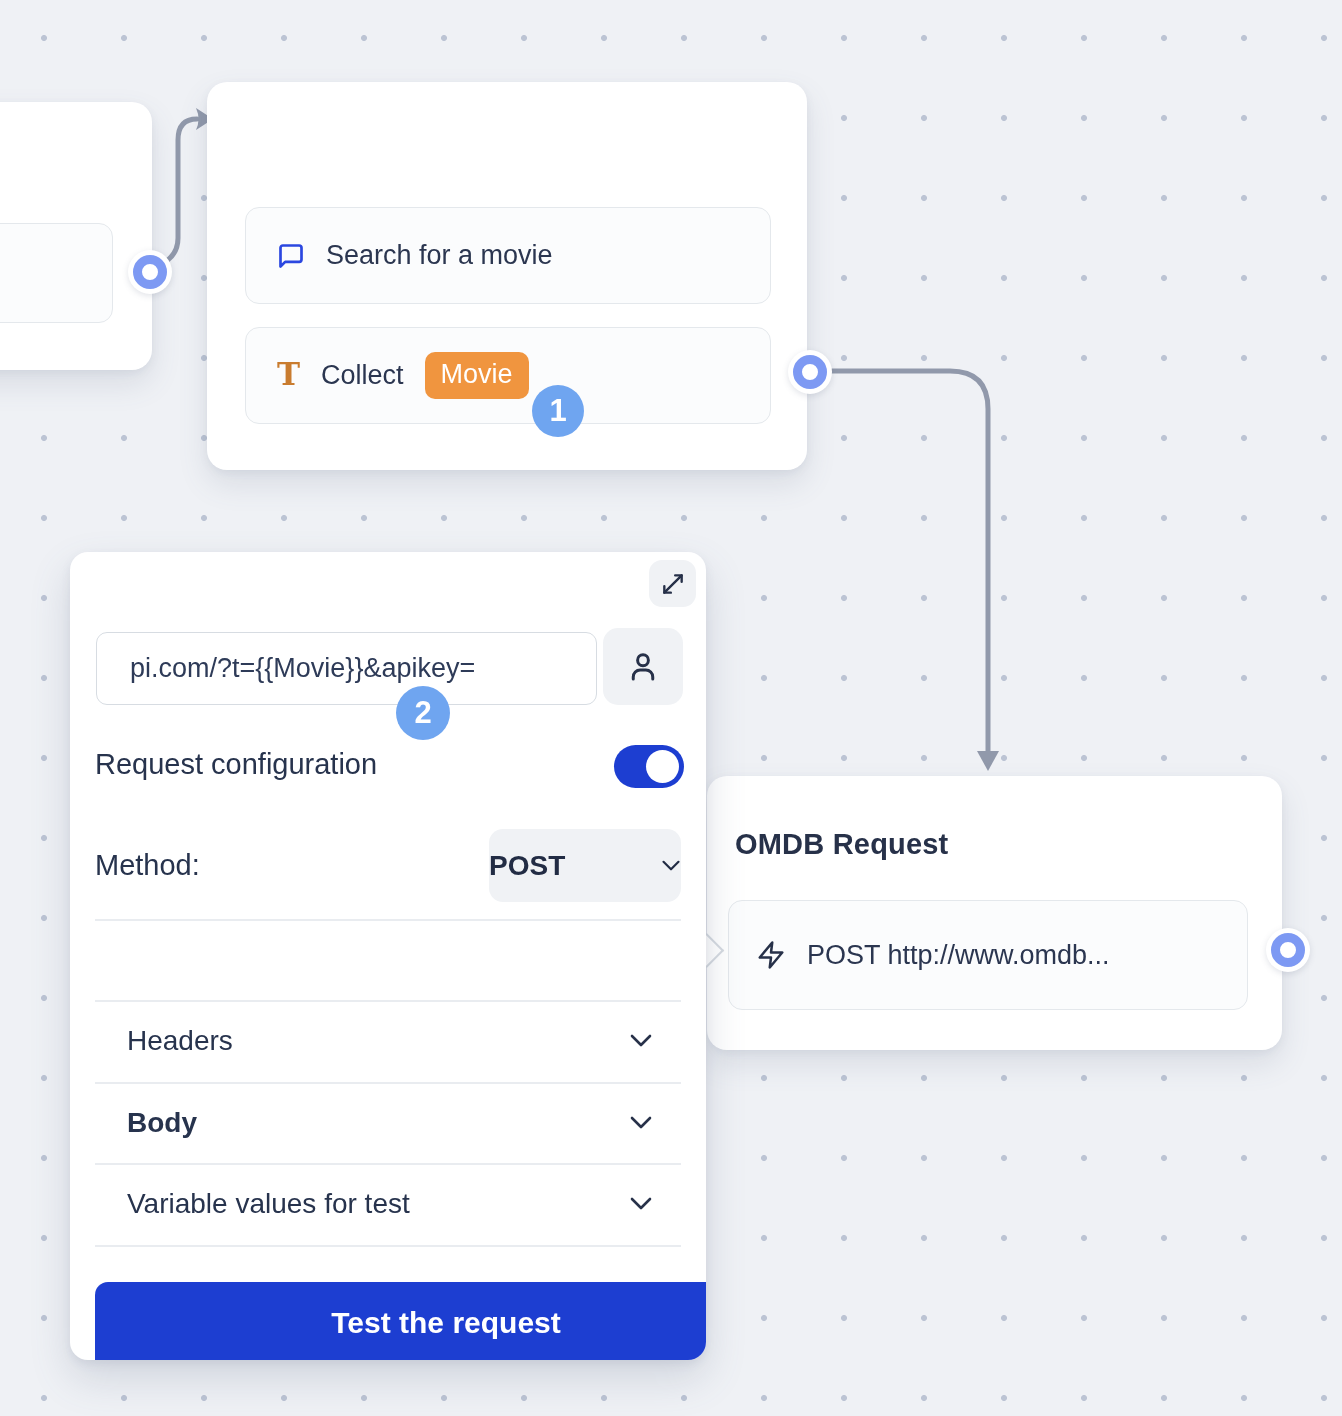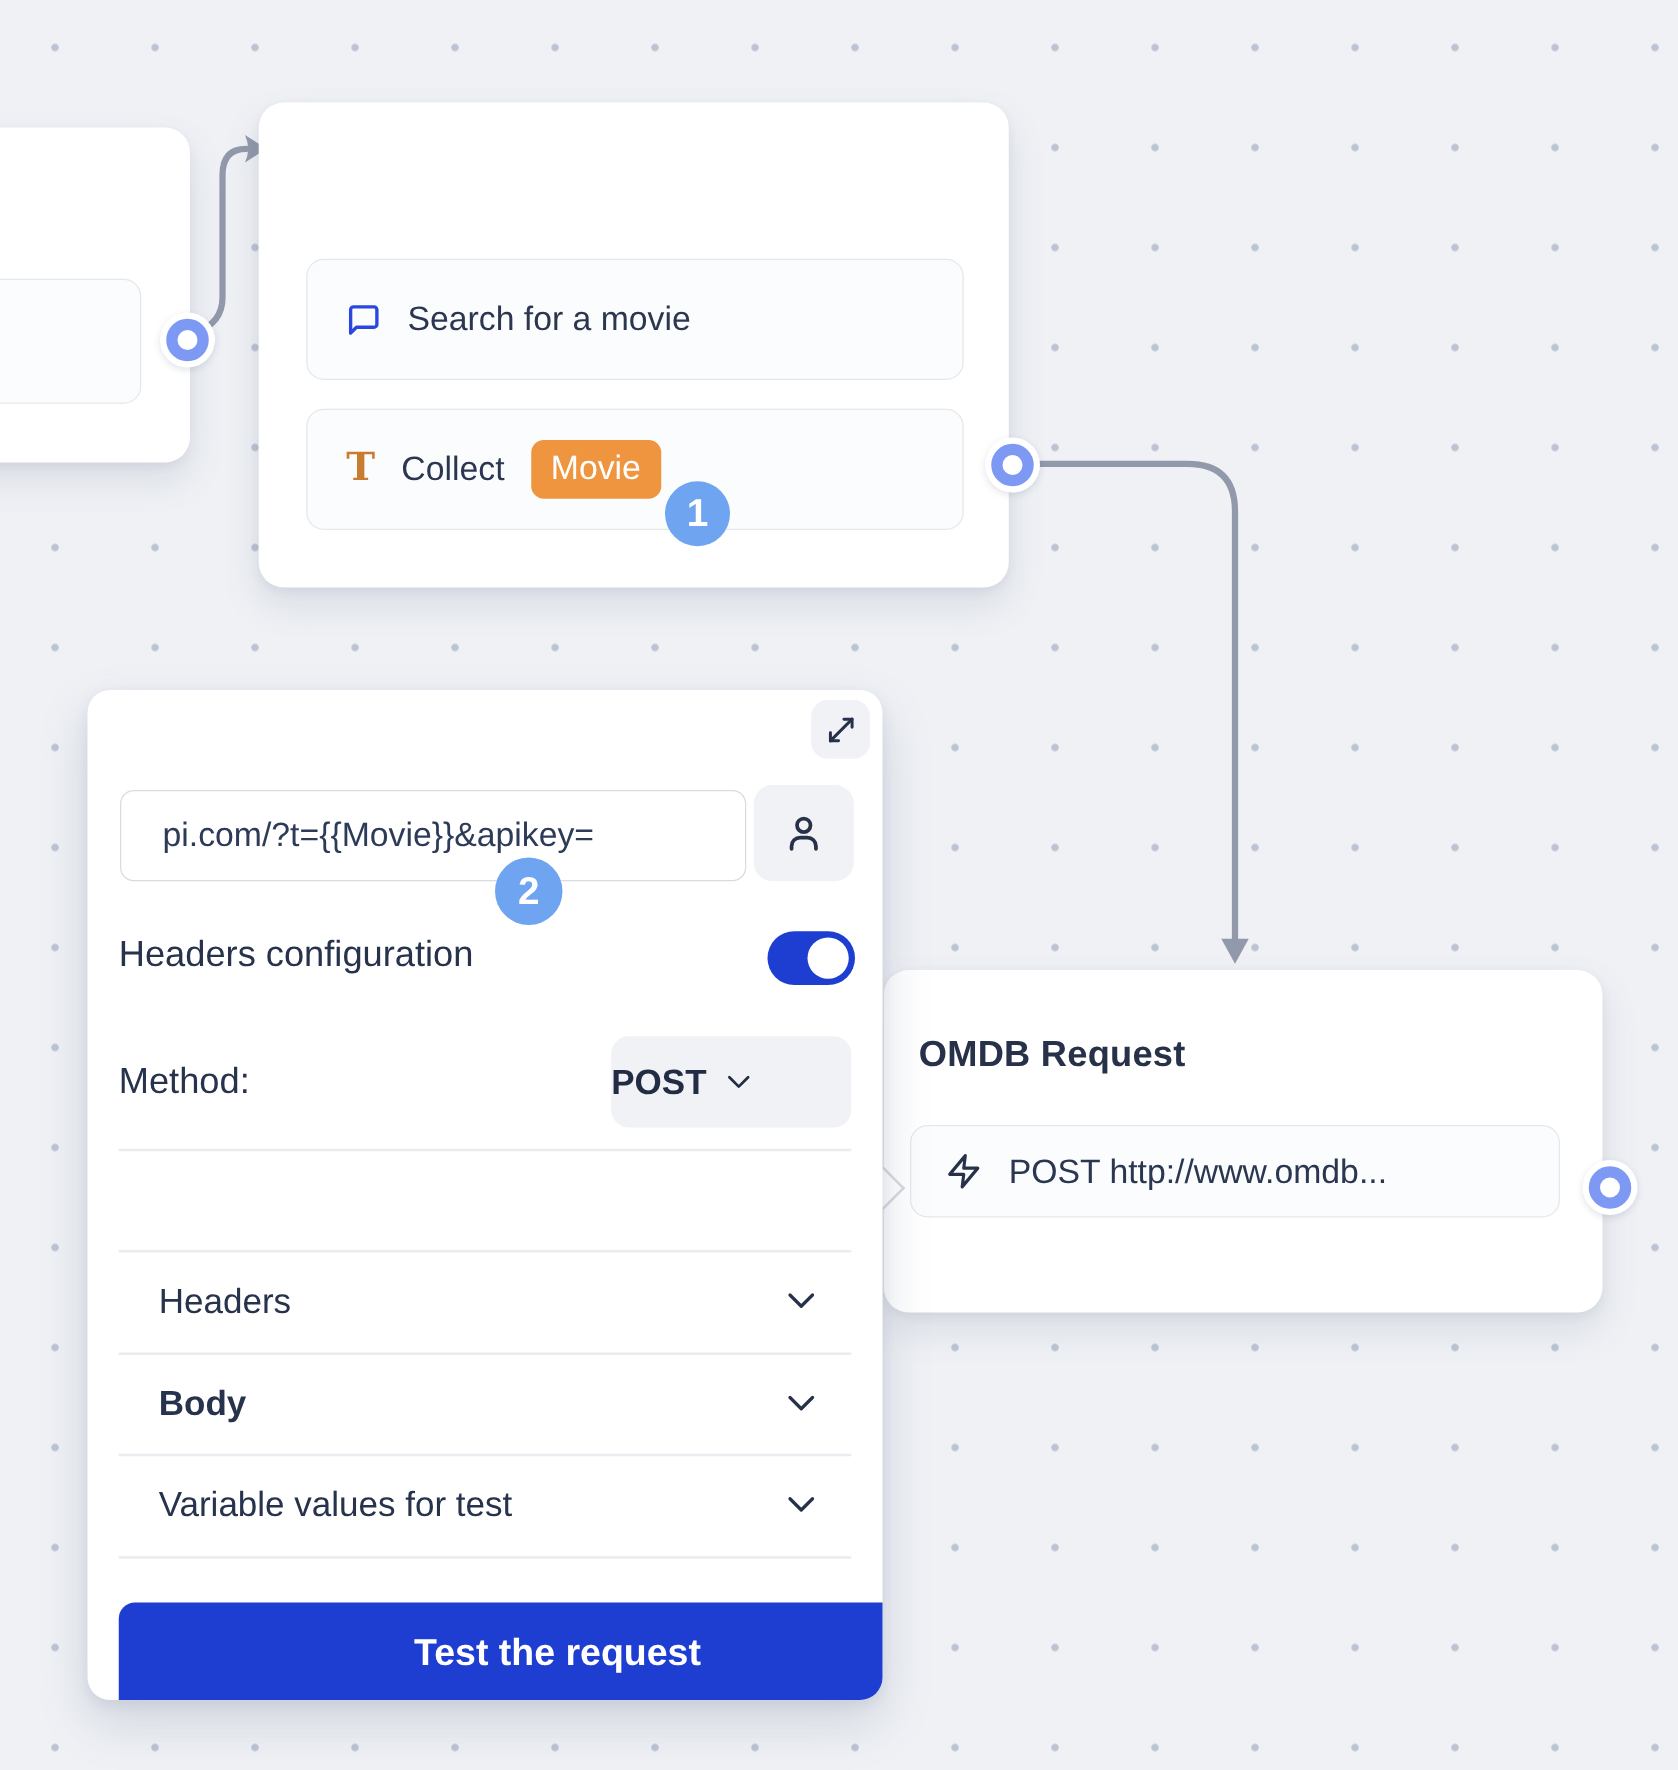--- a/index.html
+++ b/index.html
@@ -118,21 +118,21 @@
   .toggle .knob{
     position:absolute;right:5px;top:5px;width:33px;height:33px;
     background:#fff;border-radius:50%;
   }
   .panel-label{
     position:absolute;font-size:29px;color:#27334d;
   }
   .method-dd{
     position:absolute;left:419px;top:277px;width:192px;height:73px;
     background:#f0f2f5;border-radius:14px;
-    display:flex;align-items:center;justify-content:flex-start;gap:16px;
+    display:flex;align-items:center;justify-content:space-between;gap:16px;
     cursor:pointer;
   }
   .method-dd .dd-value{font-size:28px;font-weight:700;color:#222c44;}
   .divider{position:absolute;left:25px;width:586px;height:2px;background:#e9ecf0;}
   .section-row{
     position:absolute;left:25px;width:586px;height:80px;
     display:flex;align-items:center;justify-content:space-between;
     cursor:pointer;
   }
   .section-row .section-label{
@@ -180,21 +180,21 @@
       <span class="t-glyph">T</span>
       <span class="item-label">Collect</span>
       <span class="var-tag">Movie</span>
     </div>
   </div>
 
   <div class="step-badge" style="left:532px;top:385px;width:52px;height:52px;">1</div>
 
   <div class="node-card" style="left:707px;top:776px;width:575px;height:274px;">
     <div class="node-title" style="left:28px;top:52px;font-size:29px;">OMDB Request</div>
-    <div class="node-item" style="left:21px;top:124px;width:520px;height:74px;padding-left:27px;">
+    <div class="node-item" style="left:21px;top:124px;width:520px;height:110px;padding-left:27px;">
       <span style="display:flex;">
         <svg width="30" height="30" viewBox="0 0 24 24" fill="none" stroke="#273149" stroke-width="2" stroke-linejoin="round" stroke-linecap="round">
           <path d="M13 2 3 14h9l-1 8 10-12h-9l1-8z"></path>
         </svg>
       </span>
       <span class="item-label">POST http://www.omdb...</span>
     </div>
   </div>
 
   <div class="in-port"></div>
@@ -215,21 +215,21 @@
 
     <div class="icon-btn person-btn">
       <span style="display:flex;">
         <svg width="36" height="36" viewBox="0 0 24 24" fill="none" stroke="#273149" stroke-width="2" stroke-linecap="round" stroke-linejoin="round">
           <circle cx="12" cy="7.5" r="3.6"></circle>
           <path d="M5.5 20v-1.4a4.6 4.6 0 0 1 4.6-4.6h3.8a4.6 4.6 0 0 1 4.6 4.6V20"></path>
         </svg>
       </span>
     </div>
 
-    <div class="adv-label">Headers configuration</div>
+    <div class="adv-label">Request configuration</div>
 
     <div class="toggle">
       <div class="knob"></div>
     </div>
 
     <div class="panel-label" style="left:25px;top:297px;">Method:</div>
 
     <div class="method-dd">
       <span class="dd-value">POST</span>
       <span style="display:flex;">

